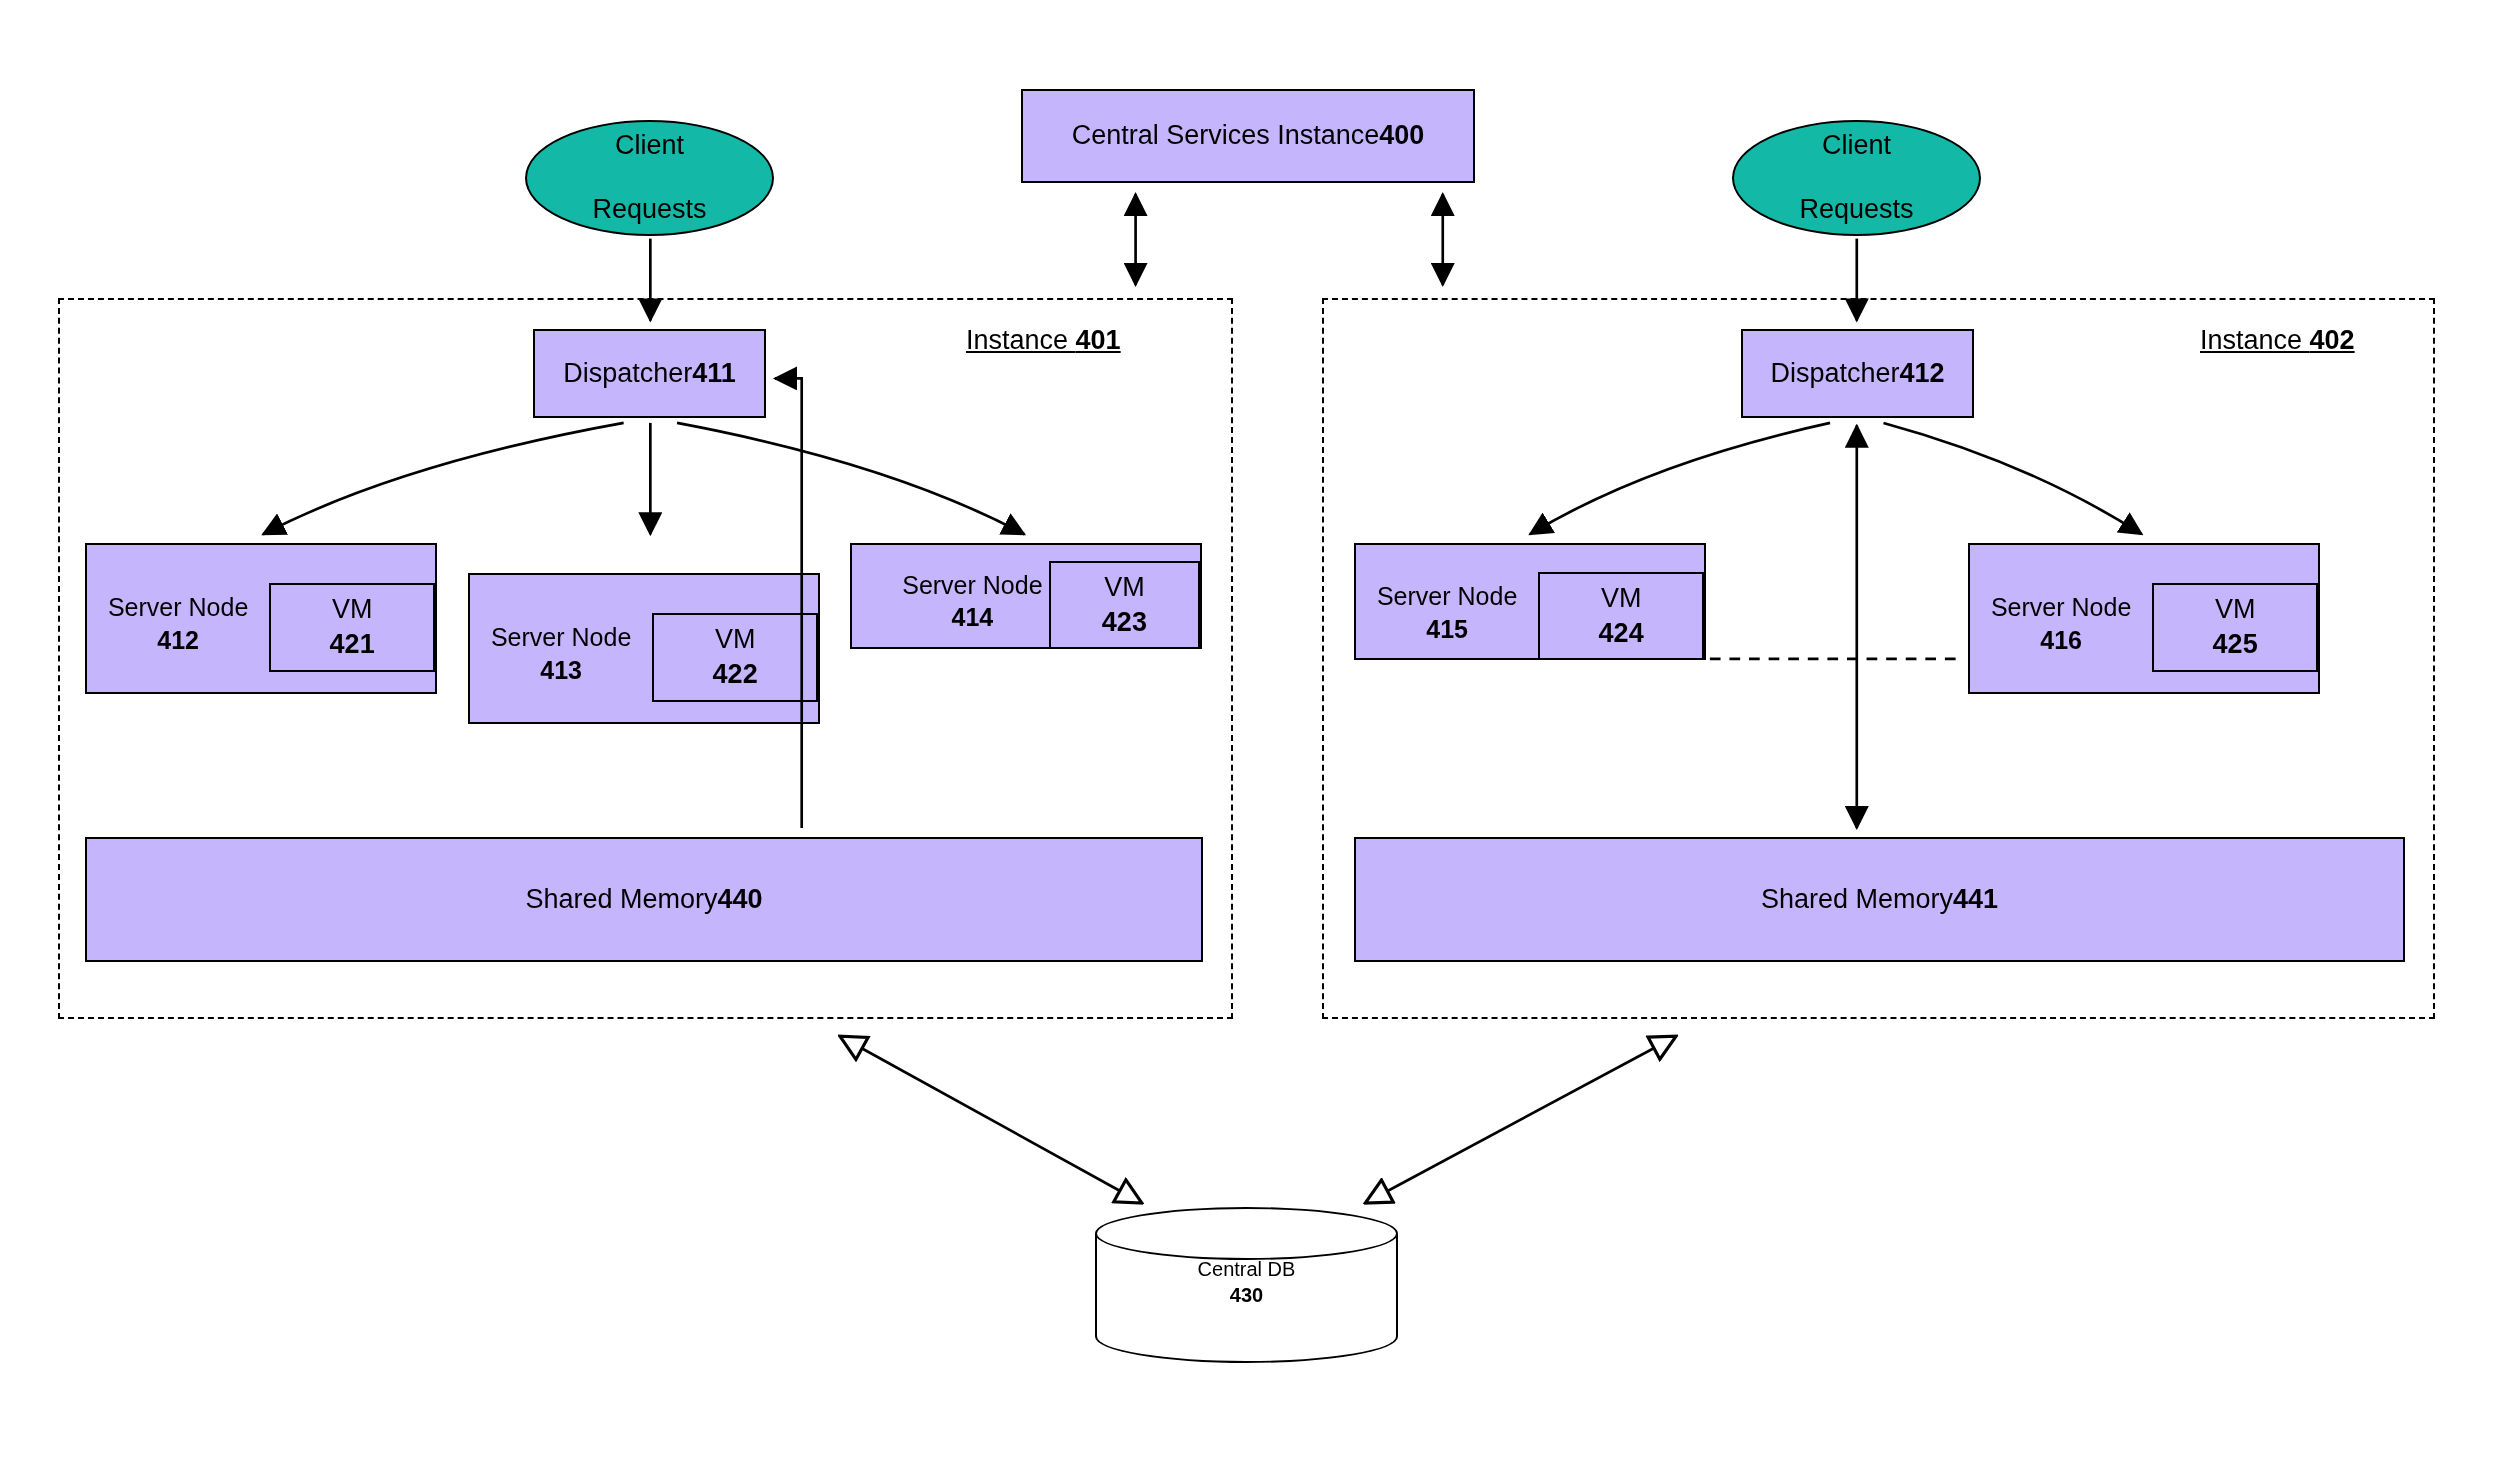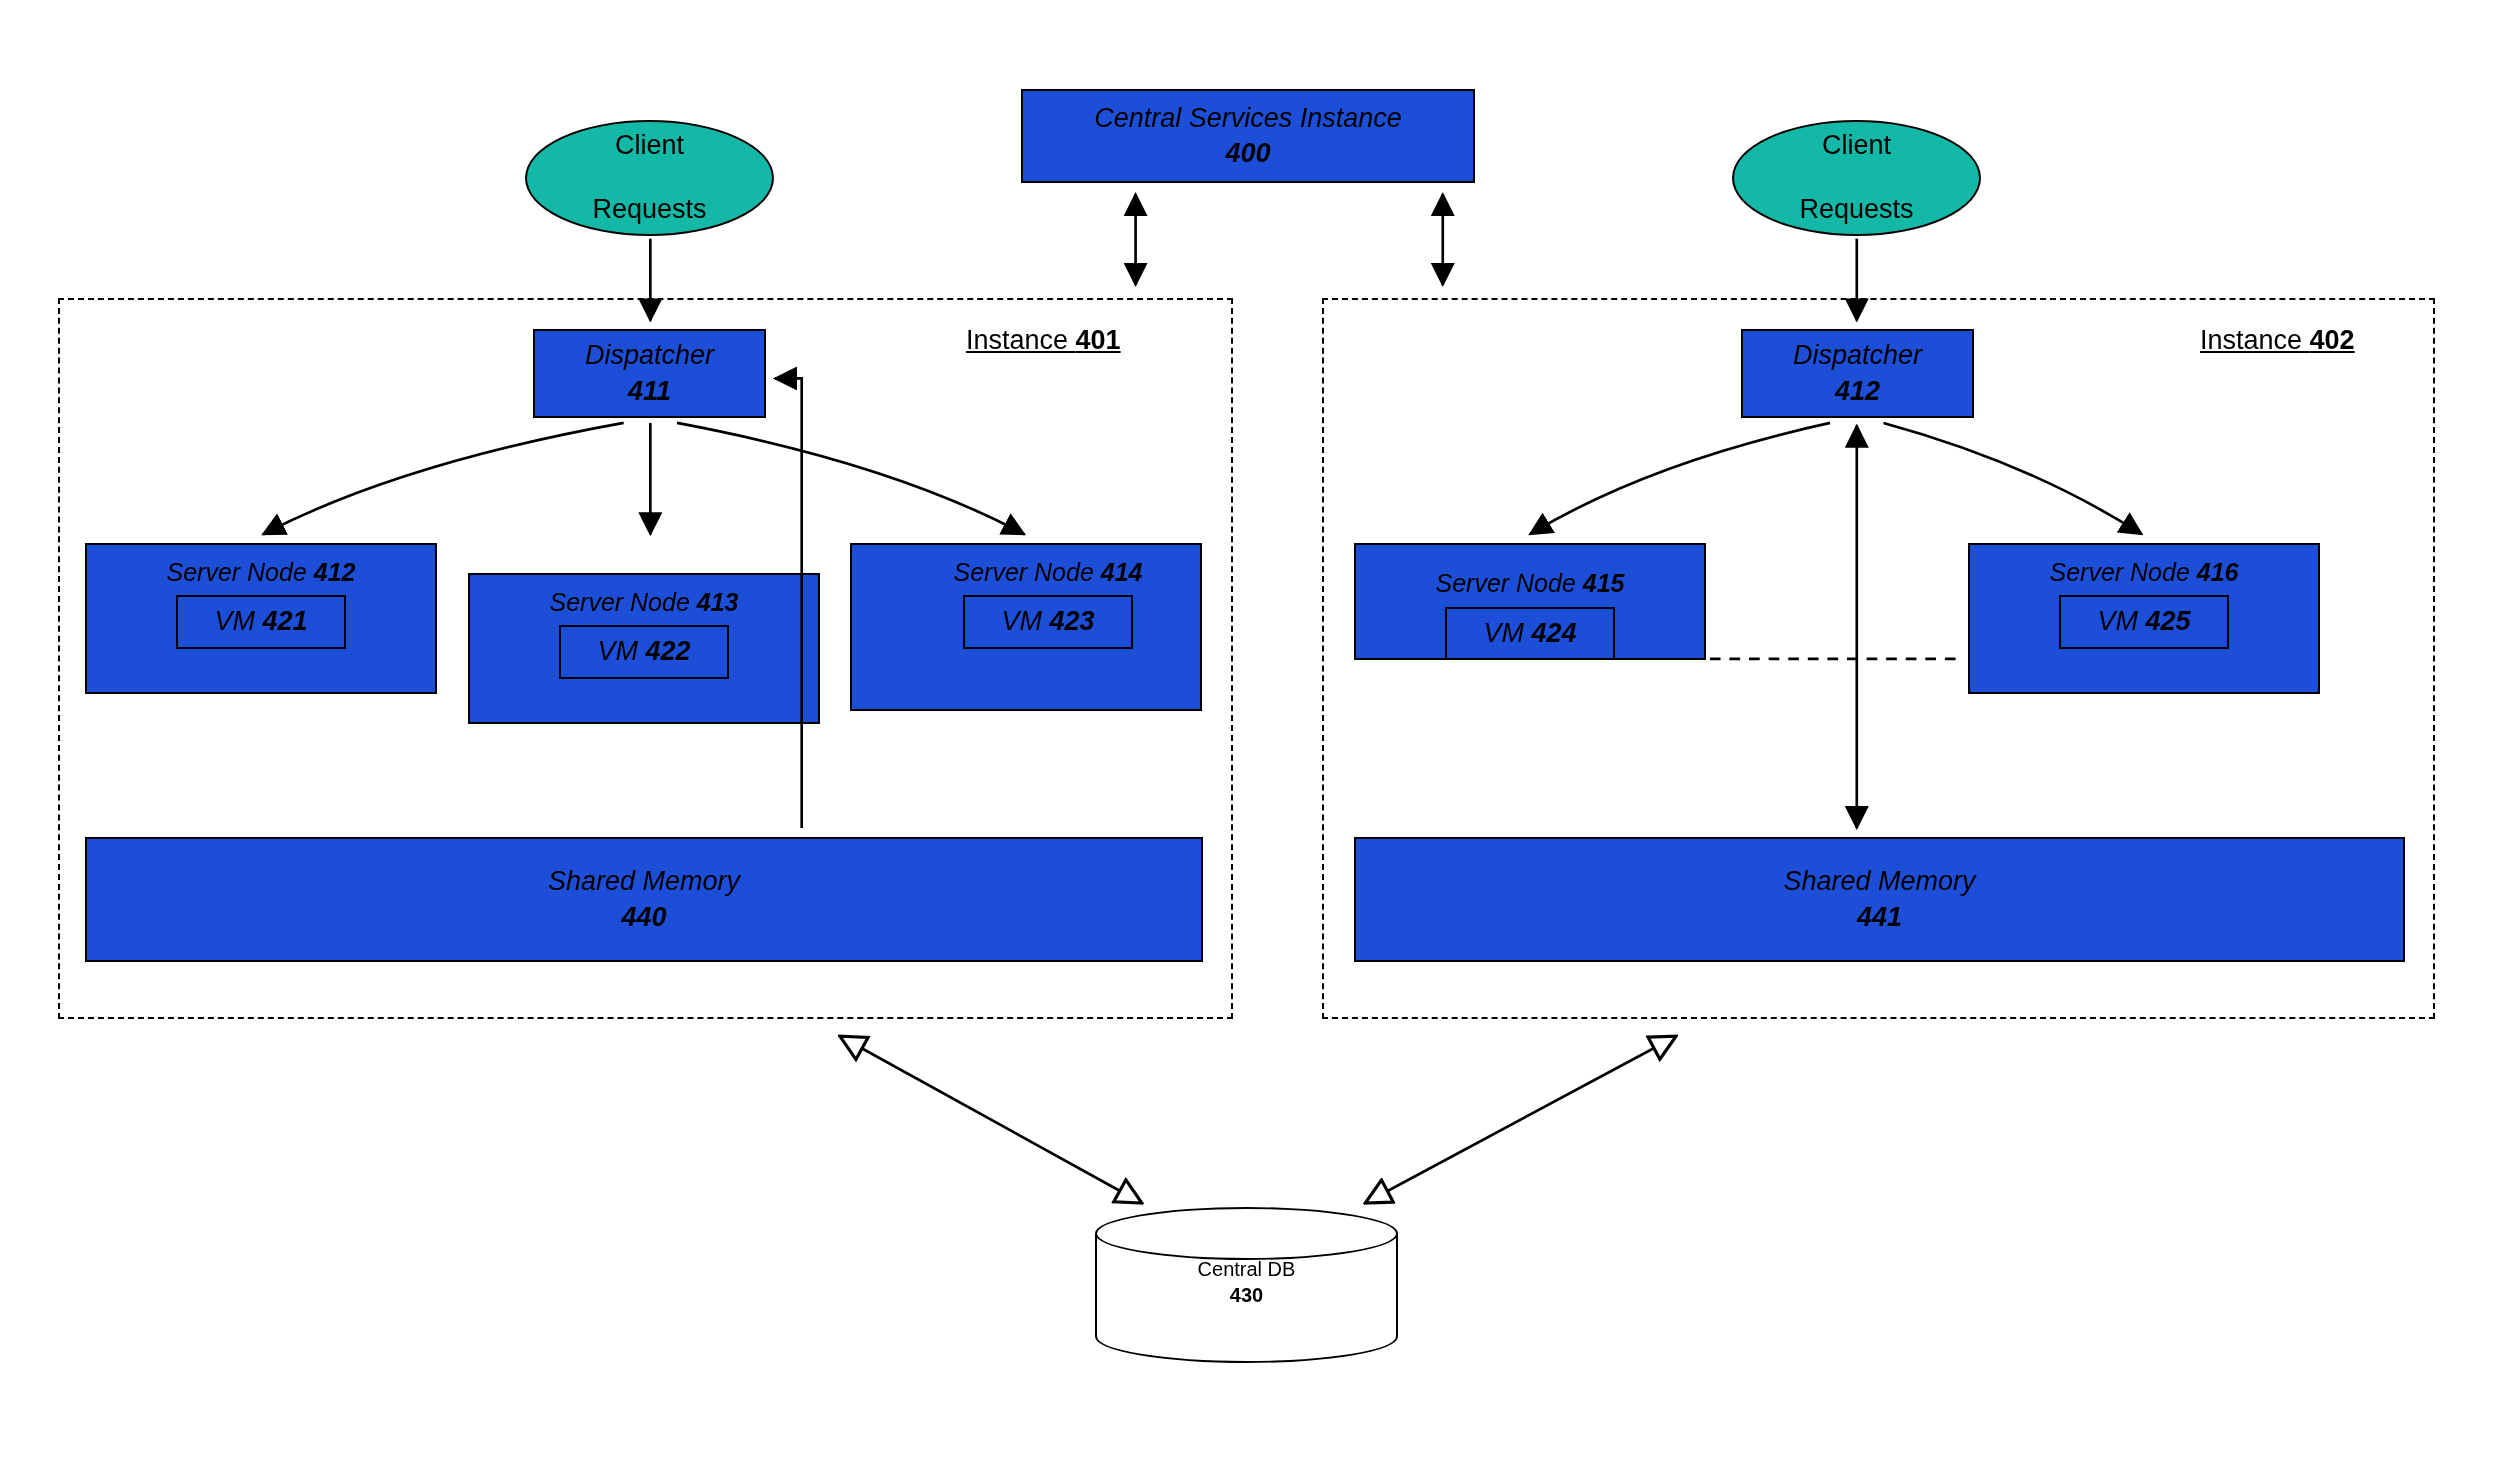--- a/index.html
+++ b/index.html
@@ -8,29 +8,28 @@
     padding: 0;
     font-family: Arial, Helvetica, sans-serif;
     background: #fff;
     width: 2500px;
     height: 1478px;
     position: relative;
   }
   .box {
     position: absolute;
     border: 2.7px solid #000;
-    background: #1d4ed8;
+    background: #c4b5fd;
     display: flex;
-    flex-direction: column;
+    flex-direction: row;
     align-items: center;
     justify-content: center;
     text-align: center;
     font-size: 27px;
     line-height: 1.3;
-    font-style: italic;
   }
   .dashed-box {
     position: absolute;
     border: 2.7px dashed #000;
     background: #fff;
   }
   .ellipse {
     position: absolute;
     border: 2.7px solid #000;
     border-radius: 50%;
@@ -145,21 +144,21 @@
 <div class="box" style="left:85px; top:543px; width:352px; height:151px; justify-content:flex-start; padding-top:10.7px;">
   <div class="sn-title"><span>Server Node </span><span class="bold">412</span></div>
   <div class="vm-inner"><span>VM </span><span class="bold">421</span></div>
 </div>
 
 <div class="box" style="left:468px; top:573px; width:352px; height:151px; justify-content:flex-start; padding-top:10.7px;">
   <div class="sn-title"><span>Server Node </span><span class="bold">413</span></div>
   <div class="vm-inner"><span>VM </span><span class="bold">422</span></div>
 </div>
 
-<div class="box" style="left:850px; top:543px; width:352px; height:168px; justify-content:flex-start; padding-top:10.7px;padding-left:44px;">
+<div class="box" style="left:850px; top:543px; width:352px; height:106px; justify-content:flex-start; padding-top:10.7px;padding-left:44px;">
   <div class="sn-title"><span>Server Node </span><span class="bold">414</span></div>
   <div class="vm-inner"><span>VM </span><span class="bold">423</span></div>
 </div>
 
 <div class="box" style="left:1354px; top:543px; width:352px; height:117px; justify-content:flex-start; padding-top:22px;">
   <div class="sn-title"><span>Server Node </span><span class="bold">415</span></div>
   <div class="vm-inner"><span>VM </span><span class="bold">424</span></div>
 </div>
 
 <div class="box" style="left:1968px; top:543px; width:352px; height:151px; justify-content:flex-start; padding-top:10.7px;">

